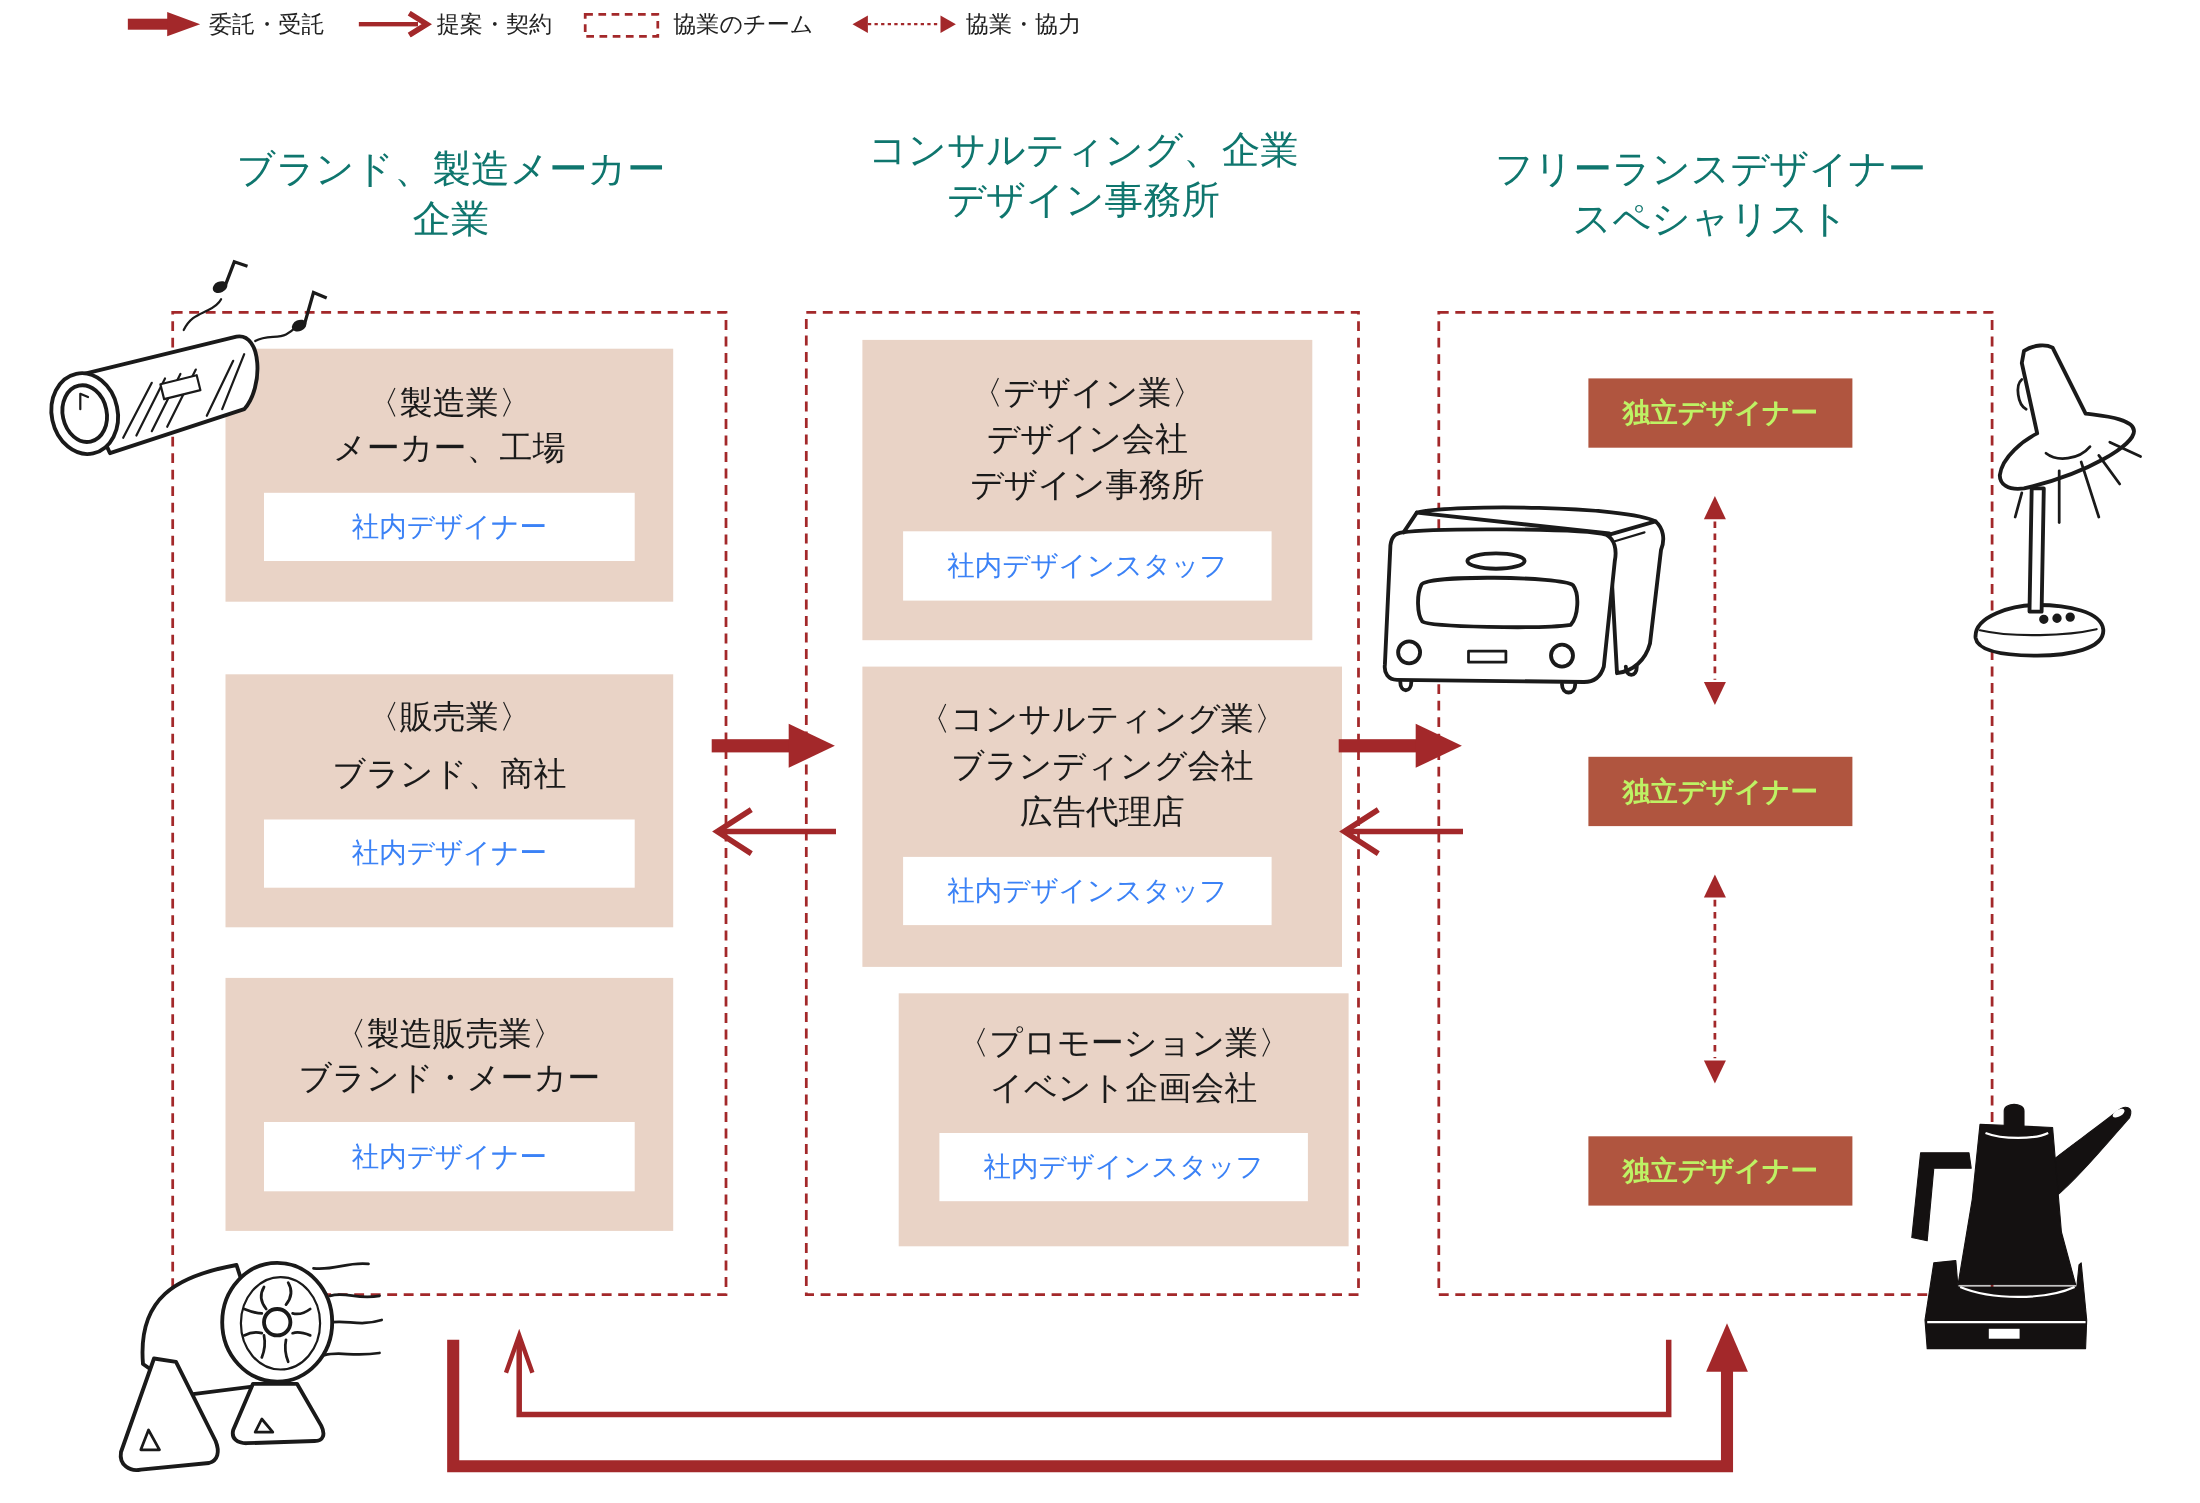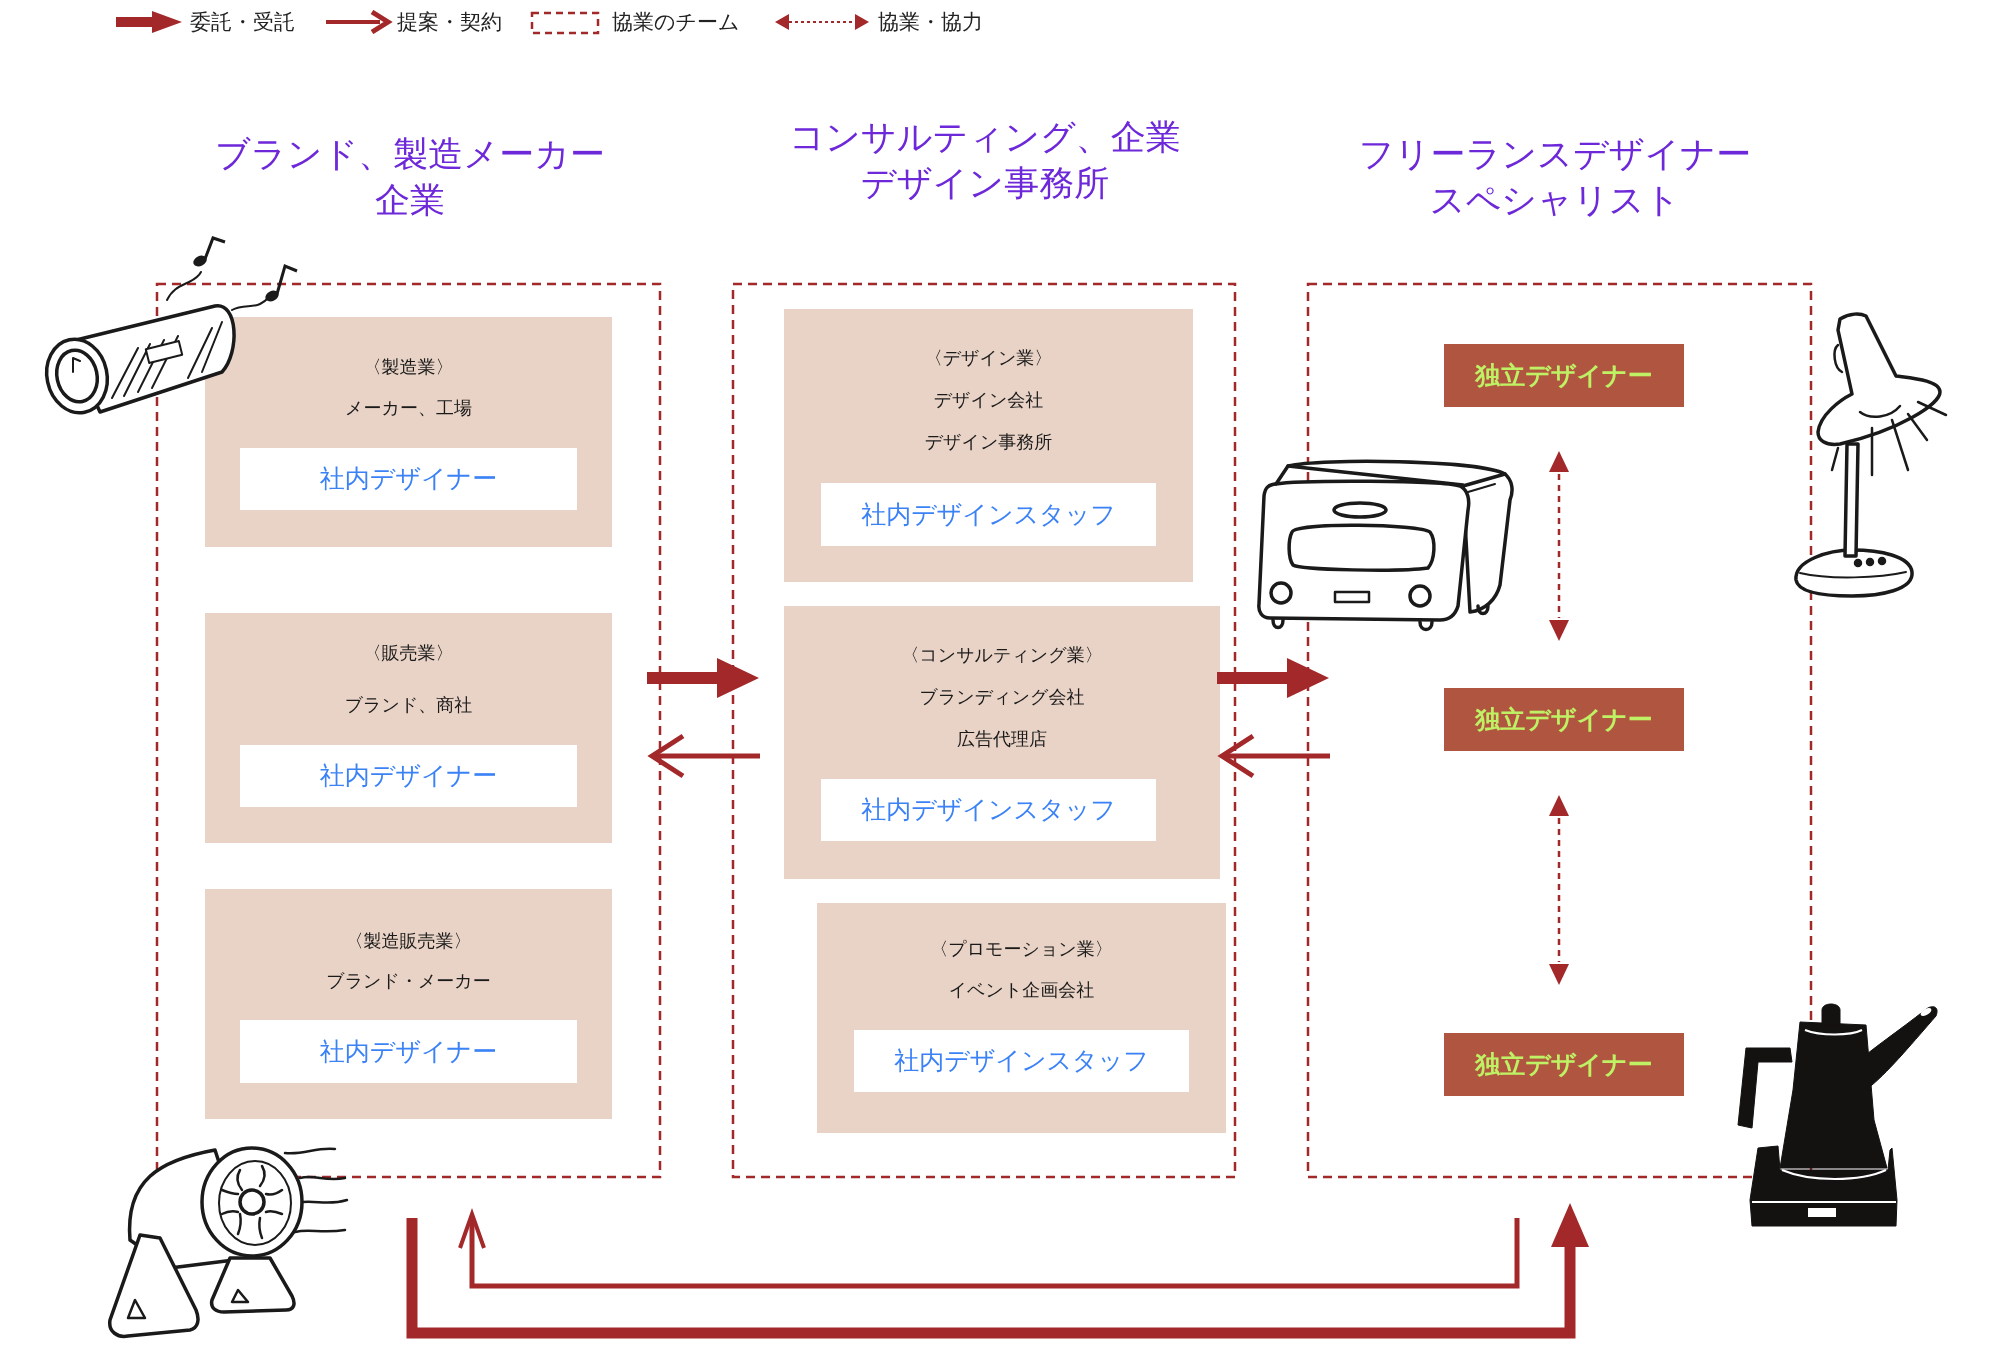--- a/index.html
+++ b/index.html
@@ -1,24 +1,24 @@
 <!DOCTYPE html>
 <html><head>
 <meta charset="utf-8">
 <style>
   html, body { margin: 0; padding: 0; background: #ffffff; }
   body { width: 2000px; height: 1366px; position: relative; overflow: hidden;
          font-family: "DejaVu Sans", "Liberation Sans", sans-serif; color: #1a1a1a; }
   .abs { position: absolute; }
   svg.layer { position: absolute; left: 0; top: 0; width: 2000px; height: 1366px; }
   .legend-text { position: absolute; top: 9px; font-size: 21px; line-height: 26px; color: #222; white-space: nowrap; }
-  .col-title { position: absolute; text-align: center; color: #6d28d9; font-size: 35px; line-height: 46px; white-space: nowrap; }
+  .col-title { position: absolute; text-align: center; color: #0f766e; font-size: 35px; line-height: 46px; white-space: nowrap; }
   .col-title div { height: 46px; }
   .panel { position: absolute; background: #e9d3c6; }
-  .panel .line { position: absolute; left: 0; right: 0; text-align: center; font-size: 18px; line-height: 32px; color: #1a1a1a; white-space: nowrap; }
+  .panel .line { position: absolute; left: 0; right: 0; text-align: center; font-size: 30px; line-height: 32px; color: #1a1a1a; white-space: nowrap; }
   .panel .inhouse { position: absolute; background: #ffffff; text-align: center; font-size: 25px; color: #3b82f6; white-space: nowrap; }
   .indep { position: absolute; background: #b0553f; color: #bef264; text-align: center; font-size: 25px; font-weight: bold; white-space: nowrap; }
 </style>
 </head>
 <body>
 
 <svg class="layer" viewBox="0 0 2000 1366">
   <rect x="157" y="284" width="503" height="893" fill="none" stroke="#a3282a" stroke-width="2.5" stroke-dasharray="9 6"></rect>
   <rect x="733" y="284" width="502" height="893" fill="none" stroke="#a3282a" stroke-width="2.5" stroke-dasharray="9 6"></rect>
   <rect x="1308" y="284" width="503" height="893" fill="none" stroke="#a3282a" stroke-width="2.5" stroke-dasharray="9 6"></rect>

